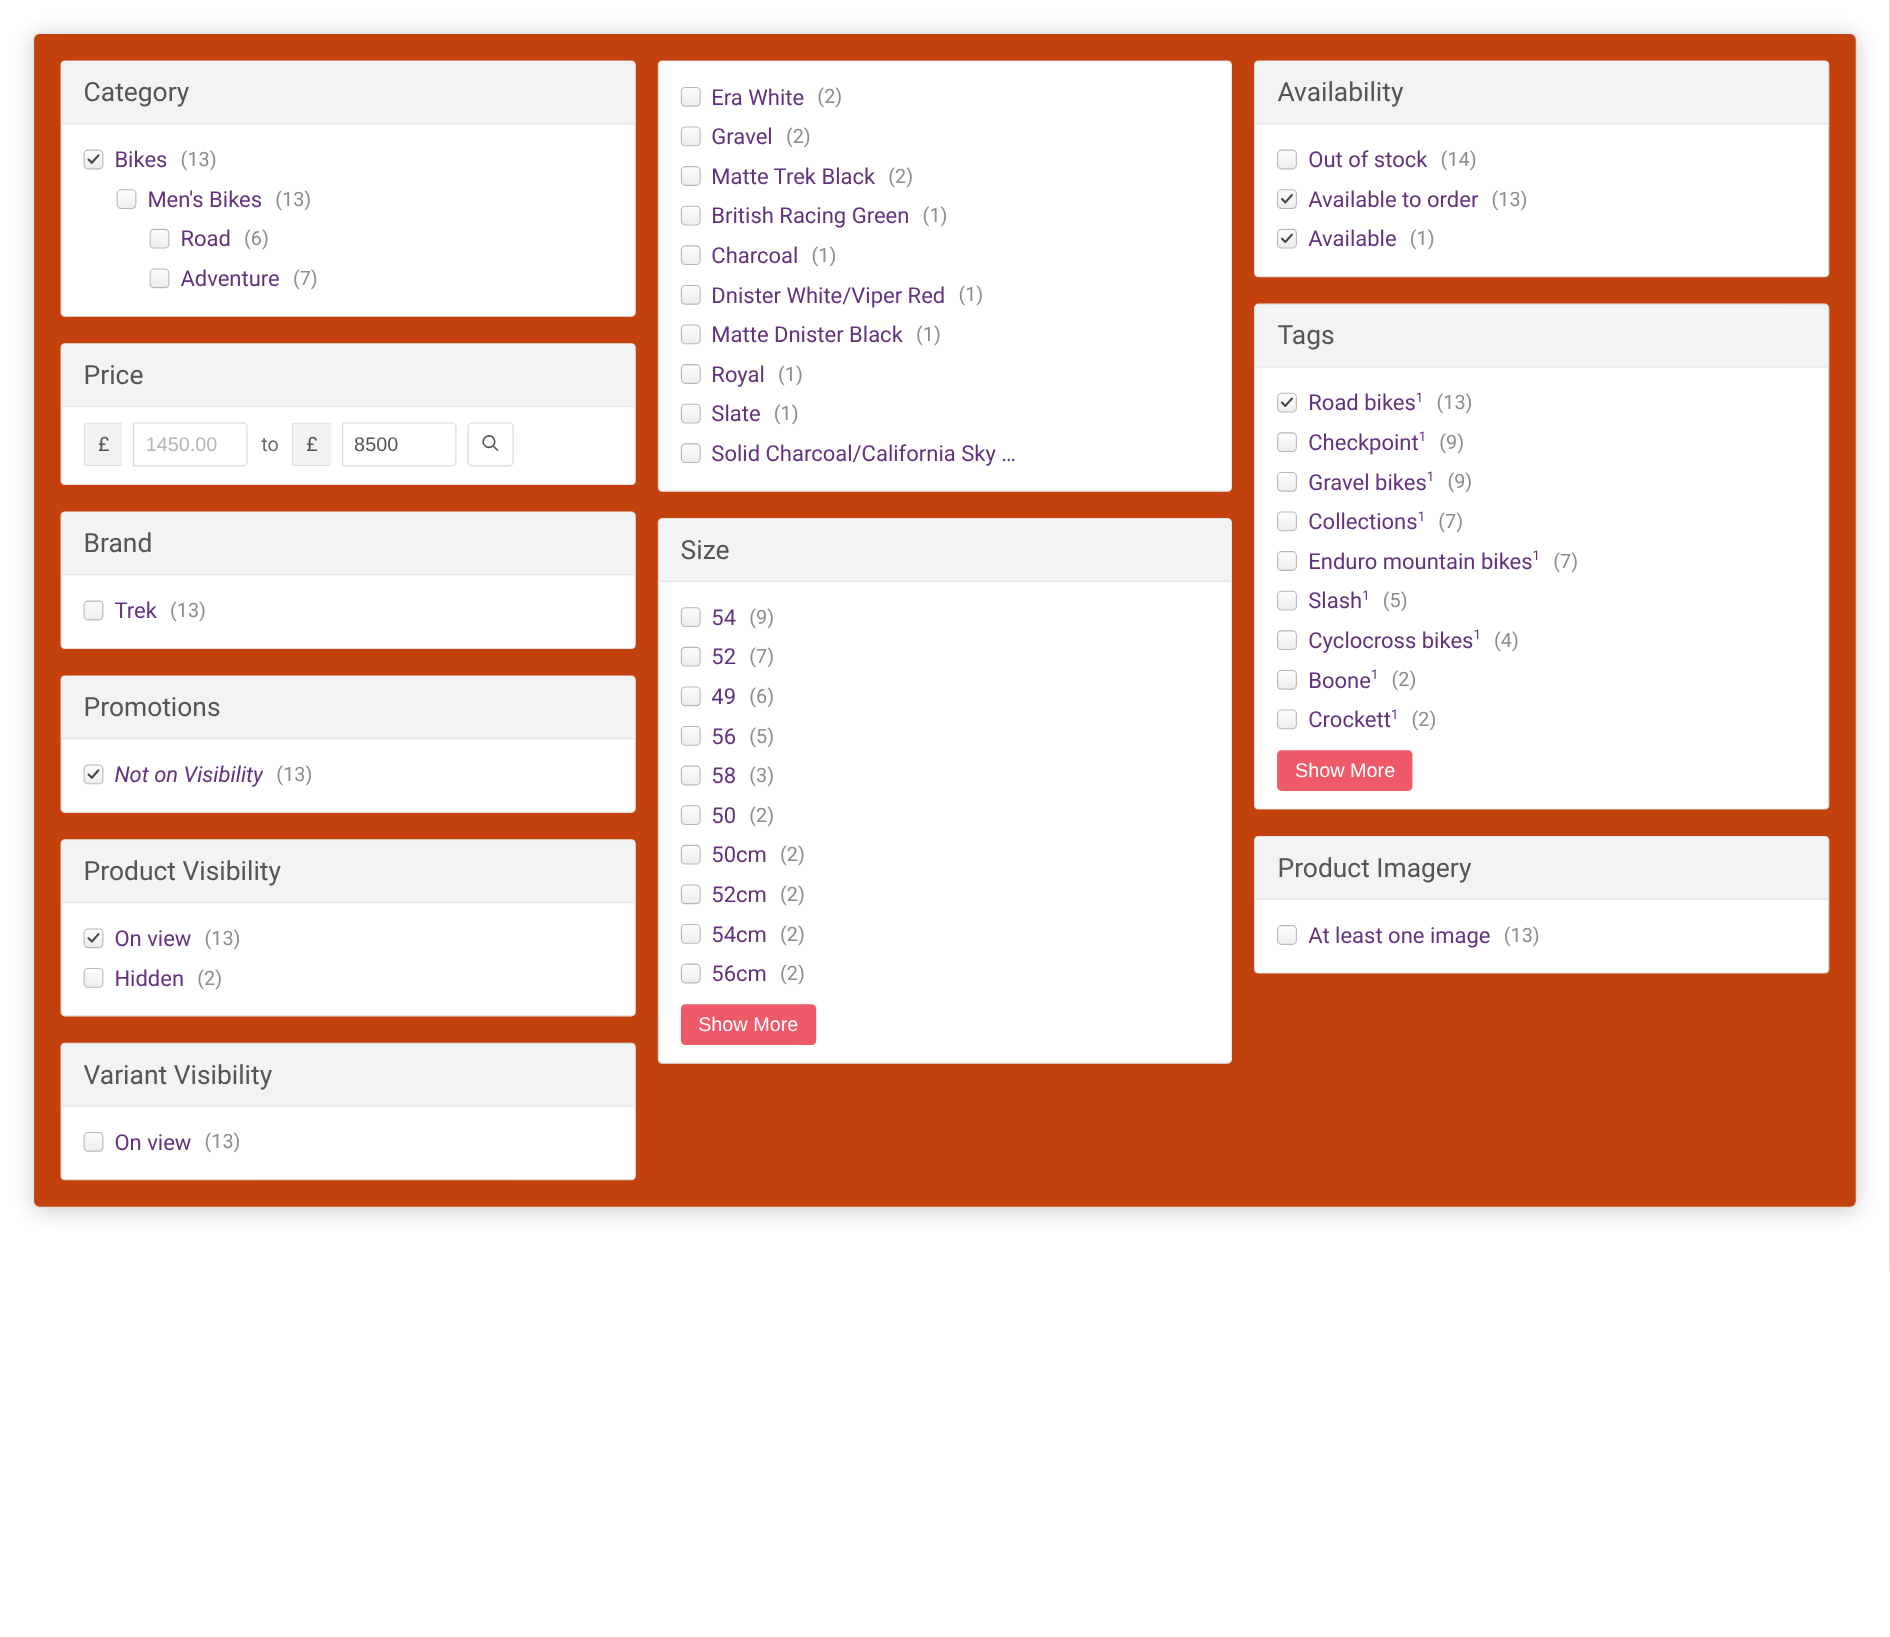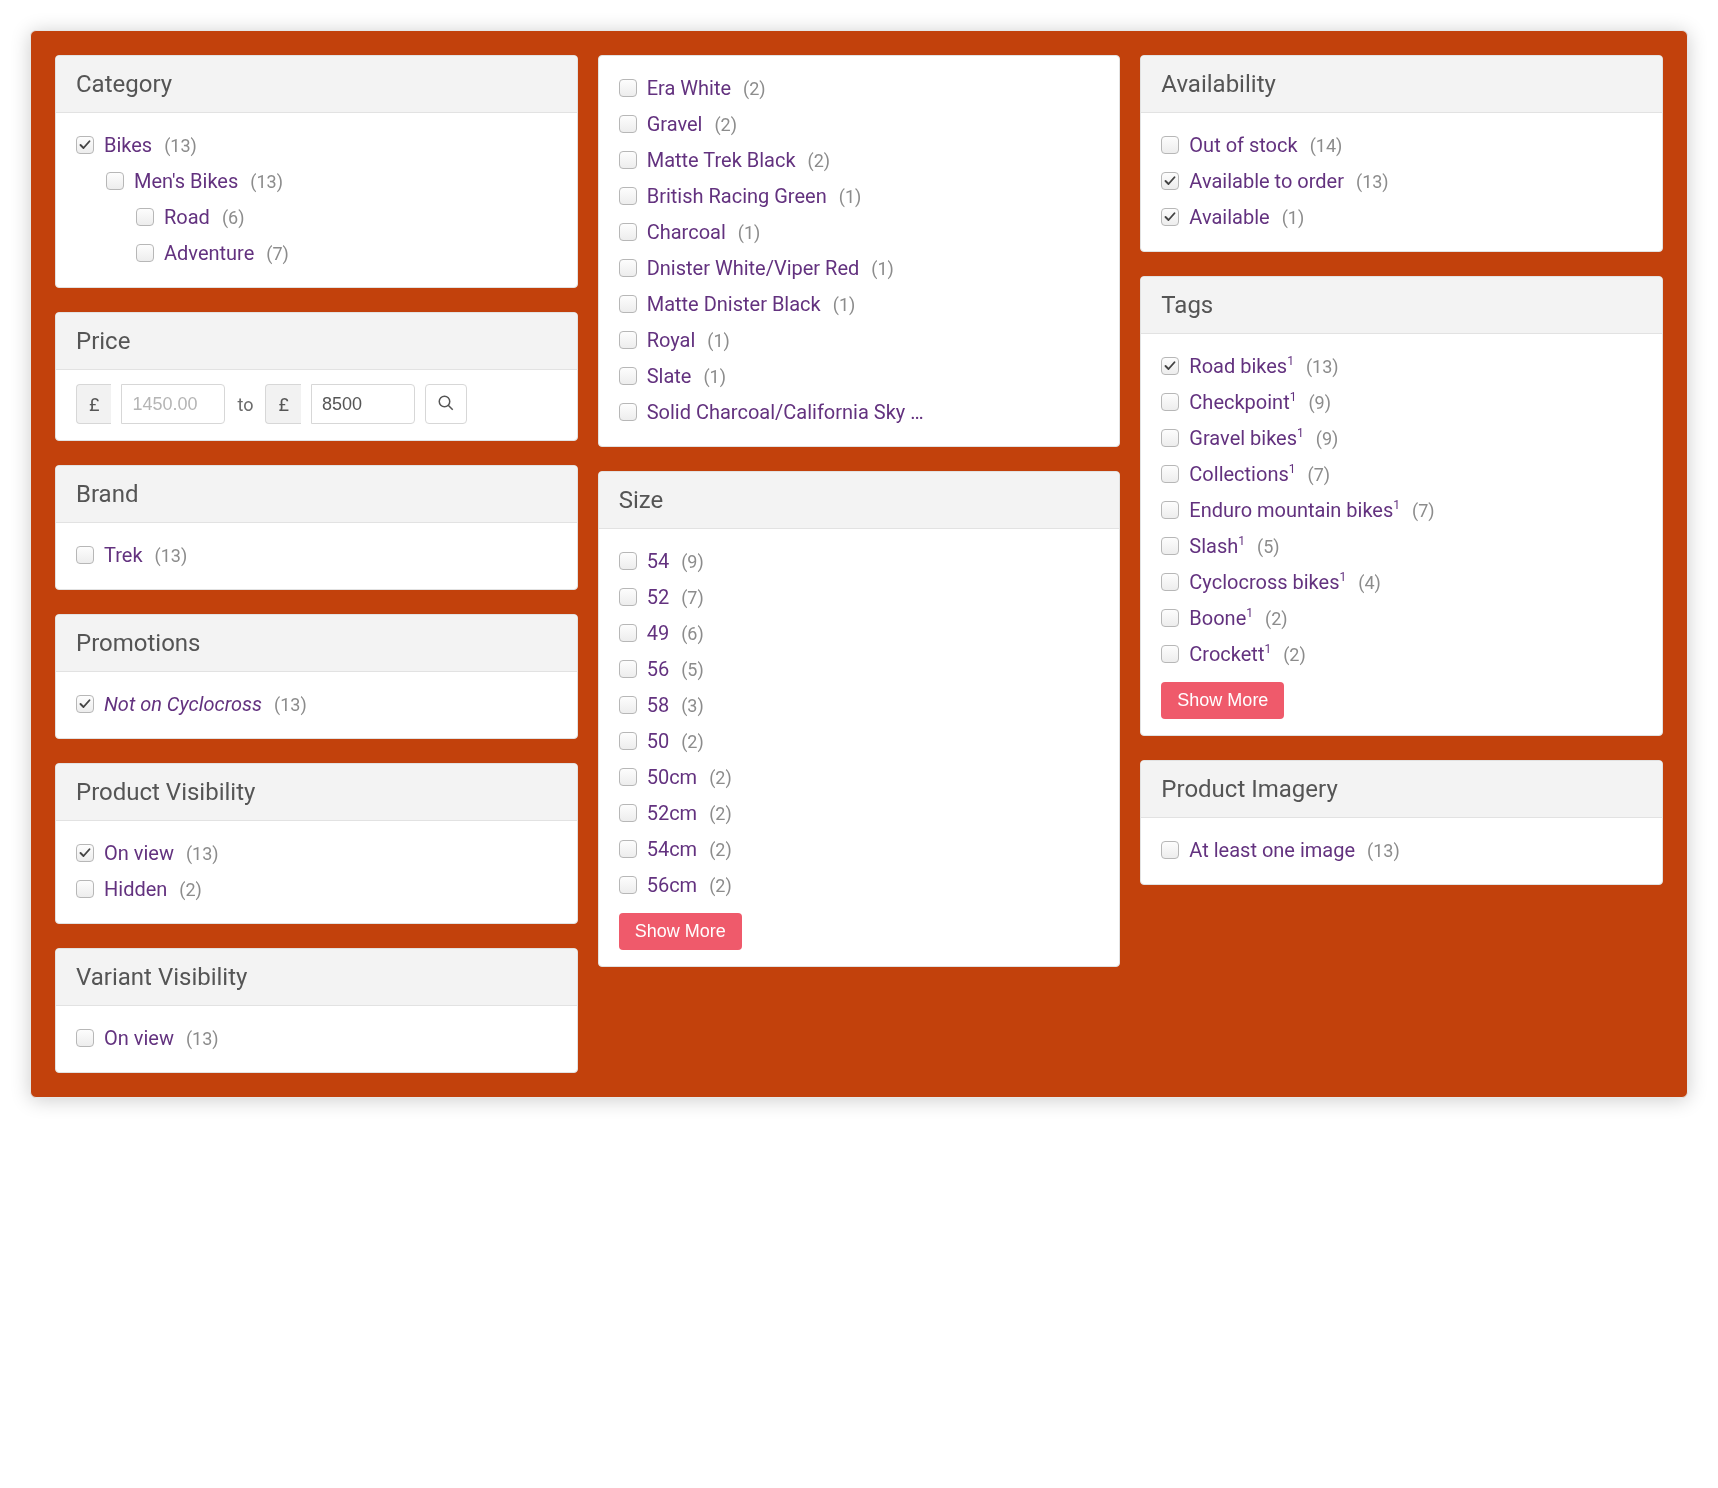--- a/index.html
+++ b/index.html
@@ -203,21 +203,21 @@
       <div class="panel">
         <div class="panel-header">Promotions</div>
         <div class="panel-body">
             <ul class="opt-list">
               <li class="row">
                 <span class="cb checked">
                   <svg viewBox="0 0 16 16">
                     <path d="M2 8 L6 12 L14 3" fill="none" stroke="#444" stroke-width="2.5" stroke-linecap="round" stroke-linejoin="round"></path>
                   </svg>
                 </span>
-                <span class="opt-label italic">Not on Cyclocross</span>
+                <span class="opt-label italic">Not on Visibility</span>
                 <span class="opt-count">(13)</span>
               </li>
             </ul>
           </div>
       </div>
 
       <div class="panel">
         <div class="panel-header">Product Visibility</div>
         <div class="panel-body">
             <ul class="opt-list">

